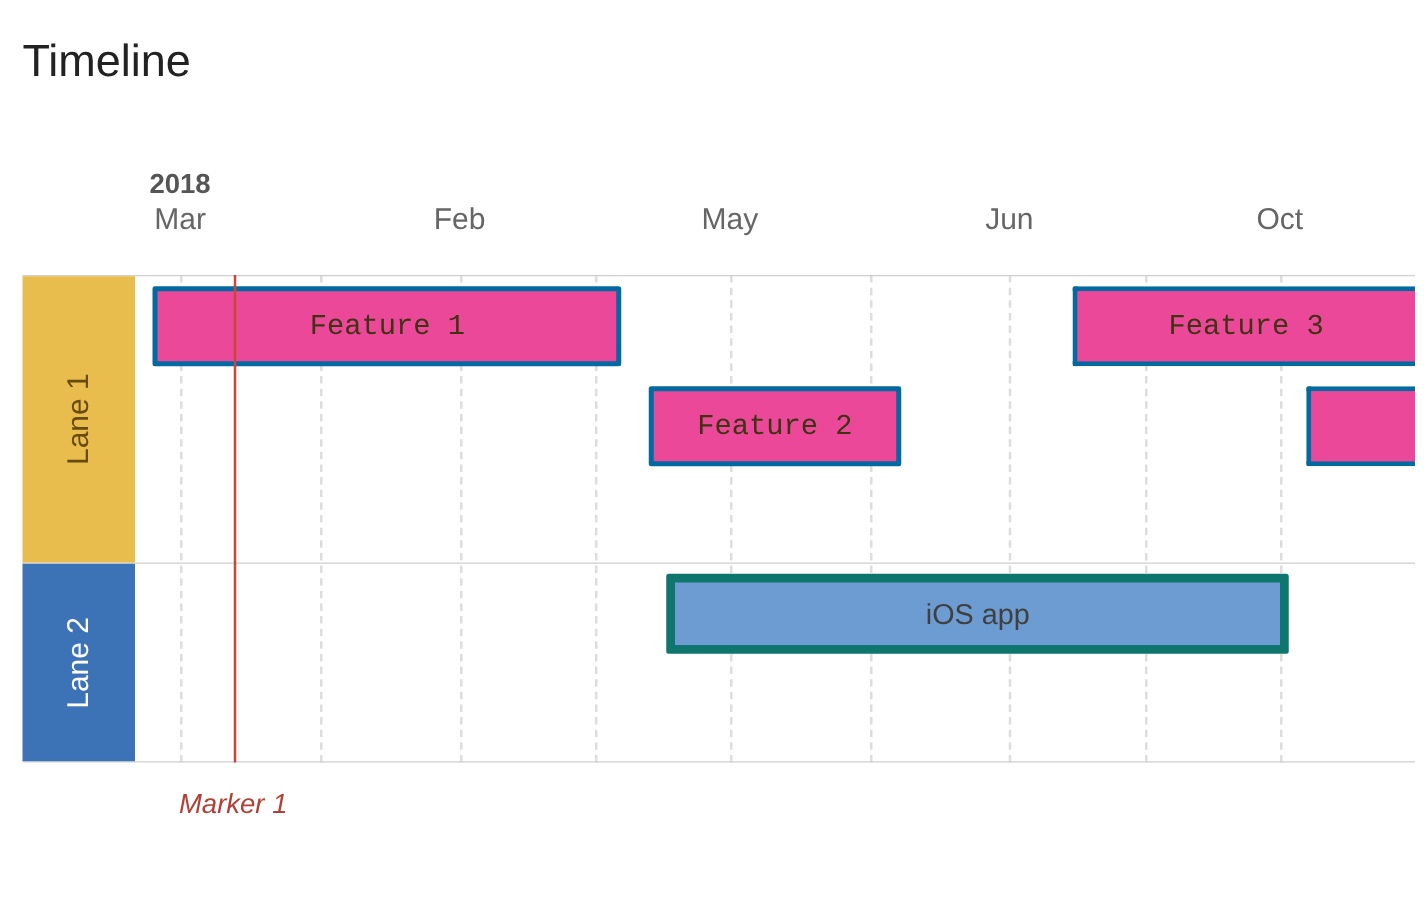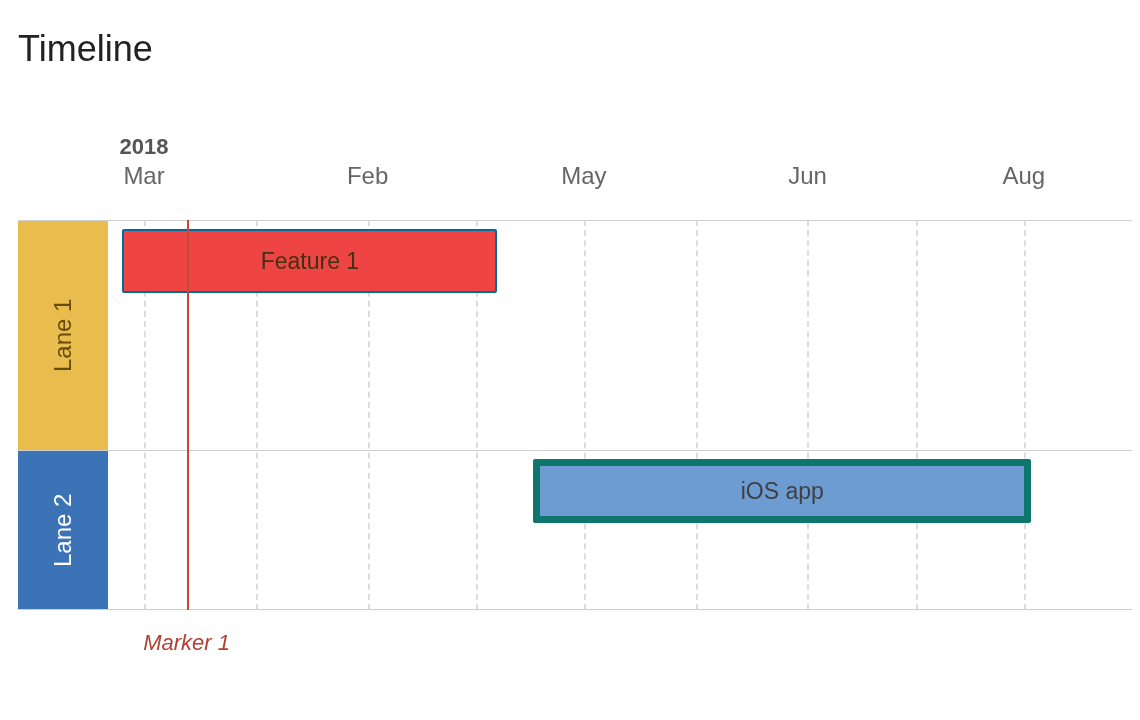--- a/index.html
+++ b/index.html
@@ -107,23 +107,24 @@
     border-radius: 2px;
     display: flex;
     align-items: center;
     justify-content: center;
     font-size: 23px;
     box-sizing: border-box;
     overflow: hidden;
     white-space: nowrap;
   }
   .bar.yellow {
-    background: #ef4444;
-    border: 2px solid #0369a1;
+    background: #ec4899;
+    border: 4px solid #0369a1;
     color: #403213;
+    font-family: Liberation Mono, monospace;
   }
   .bar.blue {
     background: #6d9cd2;
     border: 7px solid #0f766e;
     color: #404040;
     font-weight: 400;
   }
   .marker-line {
     position: absolute;
     top: 80px;
@@ -145,21 +146,21 @@
 <div class="page">
   <h1 class="title">Timeline</h1>
 
   <div class="chart">
 
     <div class="axis-rail">
         <div class="tick-label" style="left: 3.52113%;">Mar</div>
         <div class="tick-label" style="left: 25.3521%;">Feb</div>
         <div class="tick-label" style="left: 46.4789%;">May</div>
         <div class="tick-label" style="left: 68.3099%;">Jun</div>
-        <div class="tick-label" style="left: 89.4366%;">Aug</div>
+        <div class="tick-label" style="left: 89.4366%;">Oct</div>
         <div class="year-label" style="left: 3.52113%;">2018</div>
       </div>
 
     <div class="grid">
         <div class="gridline" style="left: 3.52113%;"></div>
         <div class="gridline" style="left: 14.4366%;"></div>
         <div class="gridline" style="left: 25.3521%;"></div>
         <div class="gridline" style="left: 35.9155%;"></div>
         <div class="gridline" style="left: 46.4789%;"></div>
         <div class="gridline" style="left: 57.3944%;"></div>
@@ -168,20 +169,25 @@
         <div class="gridline" style="left: 89.4366%;"></div>
       </div>
 
     <div class="lanes">
 
       <div class="lane" style="height:230px">
         <div class="lane-head" style="background:#e9bd4d;color:#6a4b0f">Lane 1</div>
         <div class="lane-body">
           <div class="lane-row">
             <div class="bar yellow" style="left: 1.40845%; width: 36.6197%;">Feature 1</div>
+            <div class="bar yellow" style="left: 73.2394%; width: 26.7606%; border-top-right-radius: 0px; border-bottom-right-radius: 0px; border-right: none;">Feature 3</div>
+          </div>
+          <div class="lane-row">
+            <div class="bar yellow" style="left: 40.1408%; width: 19.7183%;">Feature 2</div>
+            <div class="bar yellow" style="left: 91.5493%; width: 8.4507%; border-top-right-radius: 0px; border-bottom-right-radius: 0px; border-right: none;"></div>
           </div>
         </div>
       </div>
 
       <div class="lane" style="height:160px">
         <div class="lane-head" style="background:#3c72b6;color:#ffffff">Lane 2</div>
         <div class="lane-body">
           <div class="lane-row">
             <div class="bar blue" style="left: 41.5493%; width: 48.5915%;">iOS app</div>
           </div>

